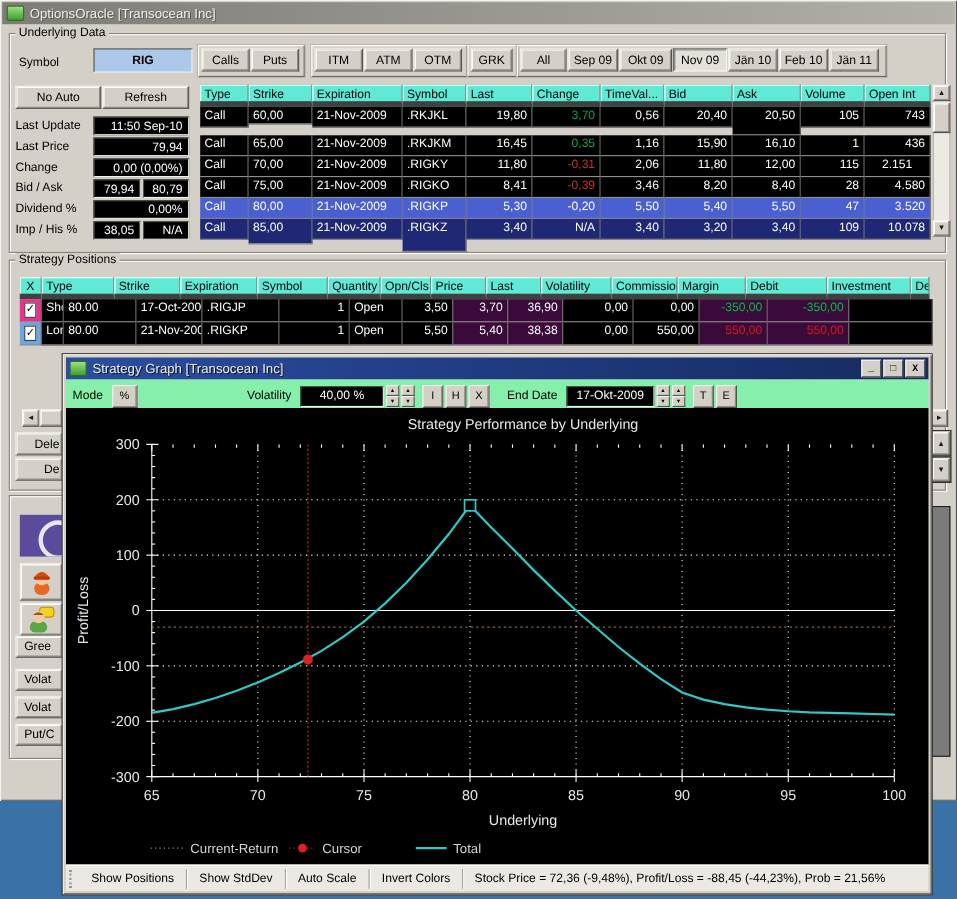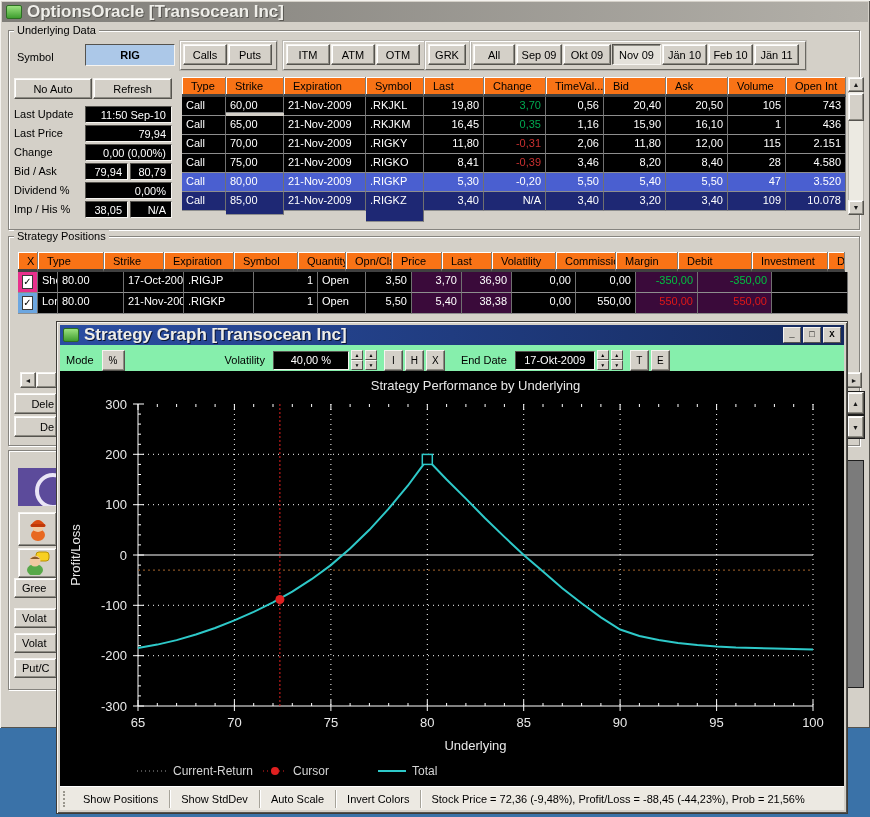--- a/index.html
+++ b/index.html
@@ -2,39 +2,39 @@
 <html><head>
 <meta charset="utf-8">
 <style>
   html,body{margin:0;padding:0;background:#3A72A8;font-family:"Liberation Sans",sans-serif;font-size:11px;color:#000;}
   .stage{position:relative;width:870px;height:817px;overflow:hidden;background:#3A72A8;}
   
   .mainwin{position:absolute;left:0;top:0;width:870px;height:728px;background:#D4D0C8;
     box-shadow:inset 1px 1px 0 #F4F2EE, inset -1px -1px 0 #55534E;}
   .titlebar{position:absolute;left:2px;top:2px;width:866px;height:20px;
     background:linear-gradient(90deg,#7E7C77,#B3B0A9);display:flex;align-items:center;gap:5px;padding:0 4px;box-sizing:border-box;}
-  .titletext{color:#EFEEE9;font-weight:bold;font-size:17px;text-shadow:1px 1px 0 #5A5853;white-space:nowrap;}
+  .titletext{color:#EFEEE9;font-weight:normal;font-size:12px;text-shadow:1px 1px 0 #5A5853;white-space:nowrap;}
   .appicon{width:14px;height:12px;background:linear-gradient(#9BE27F,#3F9E2F);border:1px solid #2C6E22;border-radius:2px;flex:0 0 auto;}
   .groupbox{position:absolute;border:1px solid #86847F;box-shadow:inset 1px 1px 0 #FFF,1px 1px 0 #FFF;}
   .grouplabel{position:absolute;background:#D4D0C8;padding:0 3px;z-index:3;white-space:nowrap;}
   .btn{position:absolute;background:#D4D0C8;border:1px solid;border-color:#F6F4F0 #55534E #55534E #F6F4F0;
     box-shadow:inset -1px -1px 0 #8D8B83,inset 1px 1px 0 #FFF;display:flex;align-items:center;justify-content:center;
     box-sizing:border-box;cursor:default;white-space:nowrap;overflow:hidden;}
   .btn.pressed{background:#E4E1DA;border-color:#55534E #F6F4F0 #F6F4F0 #55534E;box-shadow:inset 1px 1px 0 #8D8B83;}
   .frame{position:absolute;border:1px solid;border-color:#FFF #6A6862 #6A6862 #FFF;box-shadow:0 0 0 1px #B9B6AF;}
   .blackbox{position:absolute;background:#000;color:#FFF;border:1px solid;border-color:#55534E #F6F4F0 #F6F4F0 #55534E;
     display:flex;align-items:center;justify-content:flex-end;padding:0 5px;box-sizing:border-box;white-space:nowrap;}
   .symbolbox{position:absolute;background:#ACC8E8;border:1px solid;border-color:#55534E #F6F4F0 #F6F4F0 #55534E;
     display:flex;align-items:center;justify-content:center;font-weight:bold;box-sizing:border-box;}
   .lbl{position:absolute;white-space:nowrap;}
   
   .tbl{position:absolute;display:flex;flex-direction:column;}
   .tr{display:flex;}
-  .th{background:#f97316;border-right:1px solid #817F7A;border-bottom:3px solid #404040;
-    box-shadow:inset 1px 1px 0 #FFF;padding:3px 4px 2px 9px;box-sizing:border-box;overflow:hidden;white-space:nowrap;}
+  .th{background:#5eead4;border-right:1px solid #817F7A;border-bottom:5px solid #404040;
+    box-shadow:inset 1px 1px 0 #FFF;padding:3px 4px 2px 4px;box-sizing:border-box;overflow:hidden;white-space:nowrap;}
   .td{background:#000;color:#FFF;border-right:1px solid #707070;border-bottom:1px solid #8E8E8E;
     padding:2px 4px;box-sizing:border-box;overflow:hidden;white-space:nowrap;}
   .ar{text-align:right;} .al{text-align:left;}
   .sel-blue .td{background:#4A5FD0;} .sel-navy .td{background:#1E2874;}
   .chg-up{color:#00A850;} .chg-down{color:#C83030;}
   .purp{background:#3A0A3A !important;}
   .pl-profit{color:#00C040;} .pl-loss{color:#E01818;}
   .cbcell{display:flex;align-items:center;justify-content:center;}
   .cb{width:12px;height:12px;background:#FFF;border:1px solid #3A3A3A;font-size:10px;line-height:12px;text-align:center;color:#000;}
   
@@ -151,21 +151,21 @@
       </div>
       <div class="tr">
         <div class="td al" style="width: 44px; height: 19px;">Call</div>
         <div class="td al" style="width: 58px; height: 16px;">60,00</div>
         <div class="td al" style="width: 82px; height: 19px;">21-Nov-2009</div>
         <div class="td al" style="width: 58px; height: 19px;">.RKJKL</div>
         <div class="td ar" style="width: 60px; height: 19px;">19,80</div>
         <div class="td ar chg-up" style="width: 62px; height: 19px;">3,70</div>
         <div class="td ar" style="width: 58px; height: 19px;">0,56</div>
         <div class="td ar" style="width: 62px; height: 19px;">20,40</div>
-        <div class="td ar" style="width: 62px; height: 19px;">20,50</div>
+        <div class="td ar" style="width: 62px; height: 26px;">20,50</div>
         <div class="td ar" style="width: 58px; height: 19px;">105</div>
         <div class="td ar" style="width: 60px; height: 19px;">743</div>
       </div>
       <div class="tr">
         <div class="td al" style="width: 44px; height: 19px;">Call</div>
         <div class="td al" style="width: 58px; height: 19px;">65,00</div>
         <div class="td al" style="width: 82px; height: 19px;">21-Nov-2009</div>
         <div class="td al" style="width: 58px; height: 19px;">.RKJKM</div>
         <div class="td ar" style="width: 60px; height: 19px;">16,45</div>
         <div class="td ar chg-up" style="width: 62px; height: 19px;">0,35</div>
@@ -179,21 +179,21 @@
         <div class="td al" style="width: 44px; height: 19px;">Call</div>
         <div class="td al" style="width: 58px; height: 19px;">70,00</div>
         <div class="td al" style="width: 82px; height: 19px;">21-Nov-2009</div>
         <div class="td al" style="width: 58px; height: 19px;">.RIGKY</div>
         <div class="td ar" style="width: 60px; height: 19px;">11,80</div>
         <div class="td ar chg-down" style="width: 62px; height: 19px;">-0,31</div>
         <div class="td ar" style="width: 58px; height: 19px;">2,06</div>
         <div class="td ar" style="width: 62px; height: 19px;">11,80</div>
         <div class="td ar" style="width: 62px; height: 19px;">12,00</div>
         <div class="td ar" style="width: 58px; height: 19px;">115</div>
-        <div class="td ar" style="width: 60px; height: 19px;">2.151</div>
+        <div class="td ar" style="width: 60px; height: 19px; text-align: center;">2.151</div>
       </div>
       <div class="tr">
         <div class="td al" style="width: 44px; height: 19px;">Call</div>
         <div class="td al" style="width: 58px; height: 19px;">75,00</div>
         <div class="td al" style="width: 82px; height: 19px;">21-Nov-2009</div>
         <div class="td al" style="width: 58px; height: 19px;">.RIGKO</div>
         <div class="td ar" style="width: 60px; height: 19px;">8,41</div>
         <div class="td ar chg-down" style="width: 62px; height: 19px;">-0,39</div>
         <div class="td ar" style="width: 58px; height: 19px;">3,46</div>
         <div class="td ar" style="width: 62px; height: 19px;">8,20</div>

